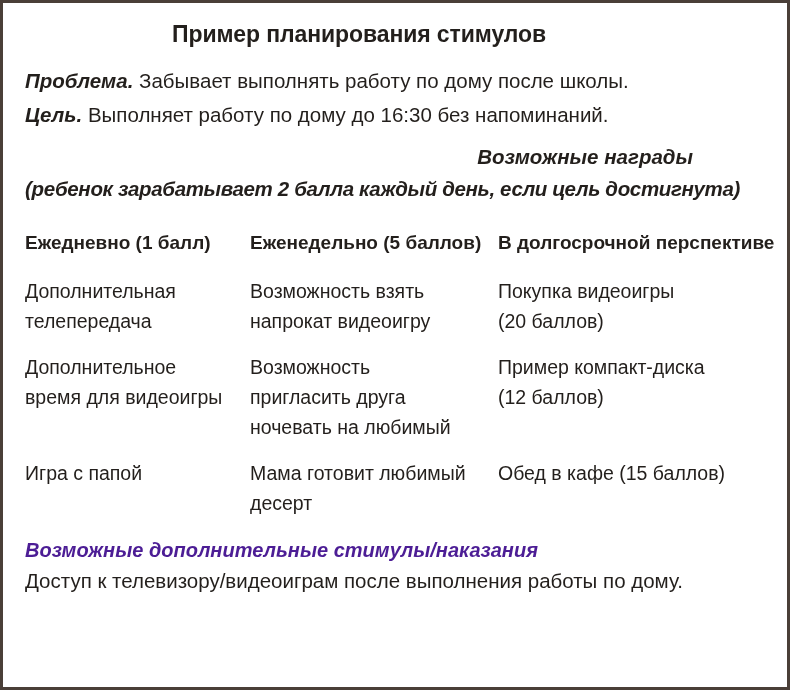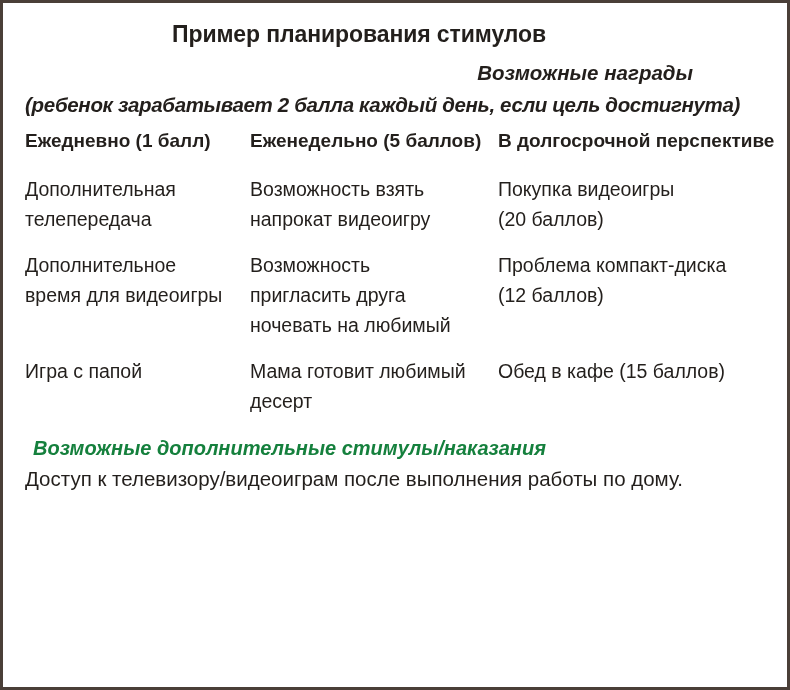--- a/index.html
+++ b/index.html
@@ -71,21 +71,21 @@
     white-space: nowrap;
     color: #231f1c;
     text-align: right;
   }
   .rewards-head .hl.sub {
     letter-spacing: -0.35px;
   }
 
   
   .table {
-    margin-top: 8px;
+    margin-top: 26px;
     width: 100%;
     border-collapse: collapse;
     table-layout: fixed;
   }
   .table col.c1 { width: 225px; }
   .table col.c2 { width: 248px; }
   .table col.c3 { width: 267px; }
 
   .table th {
     text-align: left;
@@ -117,38 +117,47 @@
   
   .footer {
     margin-top: 17px;
   }
   .footer-head {
     font-size: 20px;
     font-weight: bold;
     font-style: italic;
     line-height: 30px;
     white-space: nowrap;
-    color: #15803d;
-    margin-left: 8px;
+    color: #4c1d95;
   }
   .footer-line {
     font-size: 20.5px;
     line-height: 31px;
     white-space: nowrap;
     color: #231f1c;
   }
 </style>
 </head>
 <body>
 
 <div class="page">
   <div class="inner">
 
     <h1 class="doc-title">Пример планирования стимулов</h1>
 
+    <div class="intro">
+      <div class="intro-line">
+        <span class="lbl">Проблема.</span>
+        <span>Забывает выполнять работу по дому после школы.</span>
+      </div>
+      <div class="intro-line">
+        <span class="lbl">Цель.</span>
+        <span>Выполняет работу по дому до 16:30 без напоминаний.</span>
+      </div>
+    </div>
 
     <div class="rewards-head">
       <div class="hl">Возможные награды</div>
       <div class="hl sub">(ребенок зарабатывает 2 балла каждый день, если цель достигнута)</div>
     </div>
 
     <table class="table">
       <colgroup>
         <col class="c1">
           <col class="c2">
@@ -180,21 +189,21 @@
             <td>
               <span class="cell-line">Дополнительное</span>
               <span class="cell-line">время для видеоигры</span>
             </td>
             <td>
               <span class="cell-line">Возможность</span>
               <span class="cell-line">пригласить друга</span>
               <span class="cell-line">ночевать на любимый</span>
             </td>
             <td>
-              <span class="cell-line">Проблема компакт-диска</span>
+              <span class="cell-line">Пример компакт-диска</span>
               <span class="cell-line">(12 баллов)</span>
             </td>
           </tr>
           <tr>
             <td>
               <span class="cell-line">Игра с папой</span>
             </td>
             <td>
               <span class="cell-line">Мама готовит любимый</span>
               <span class="cell-line">десерт</span>

